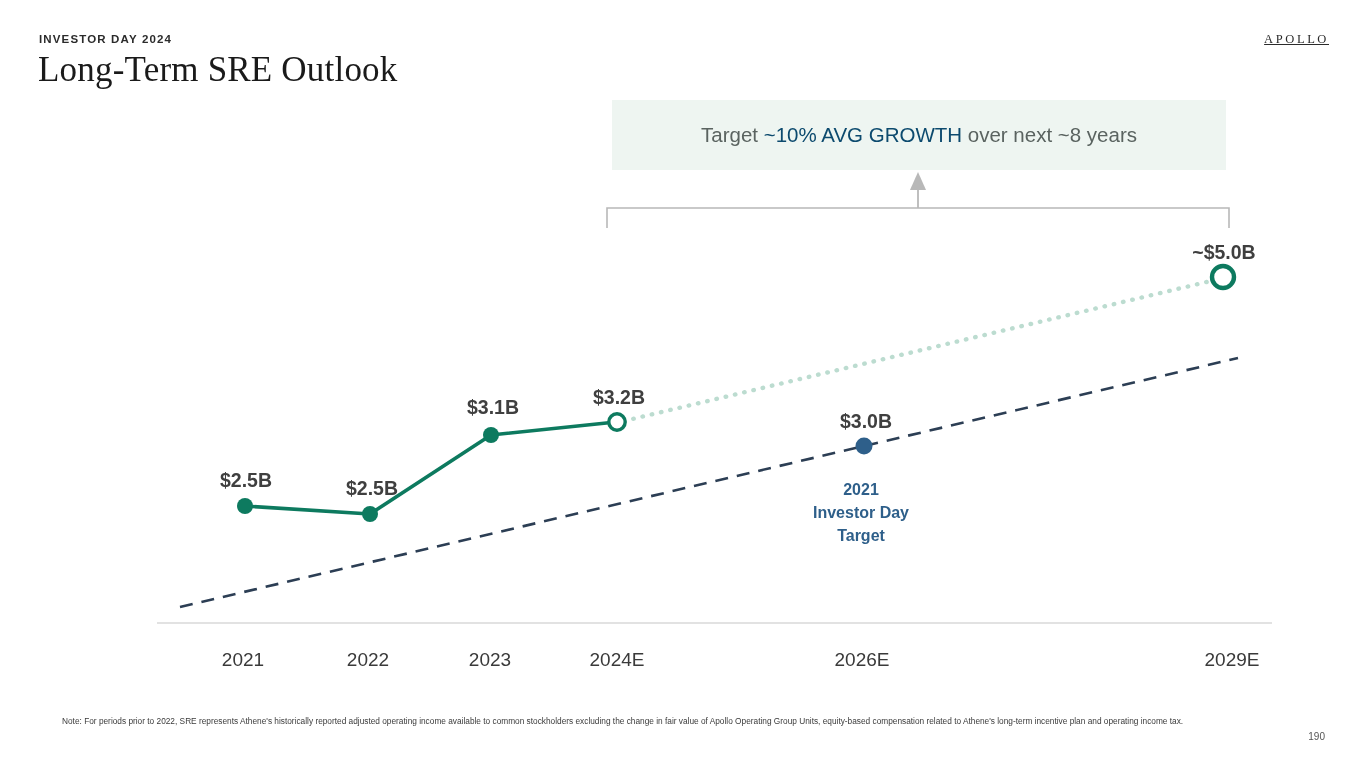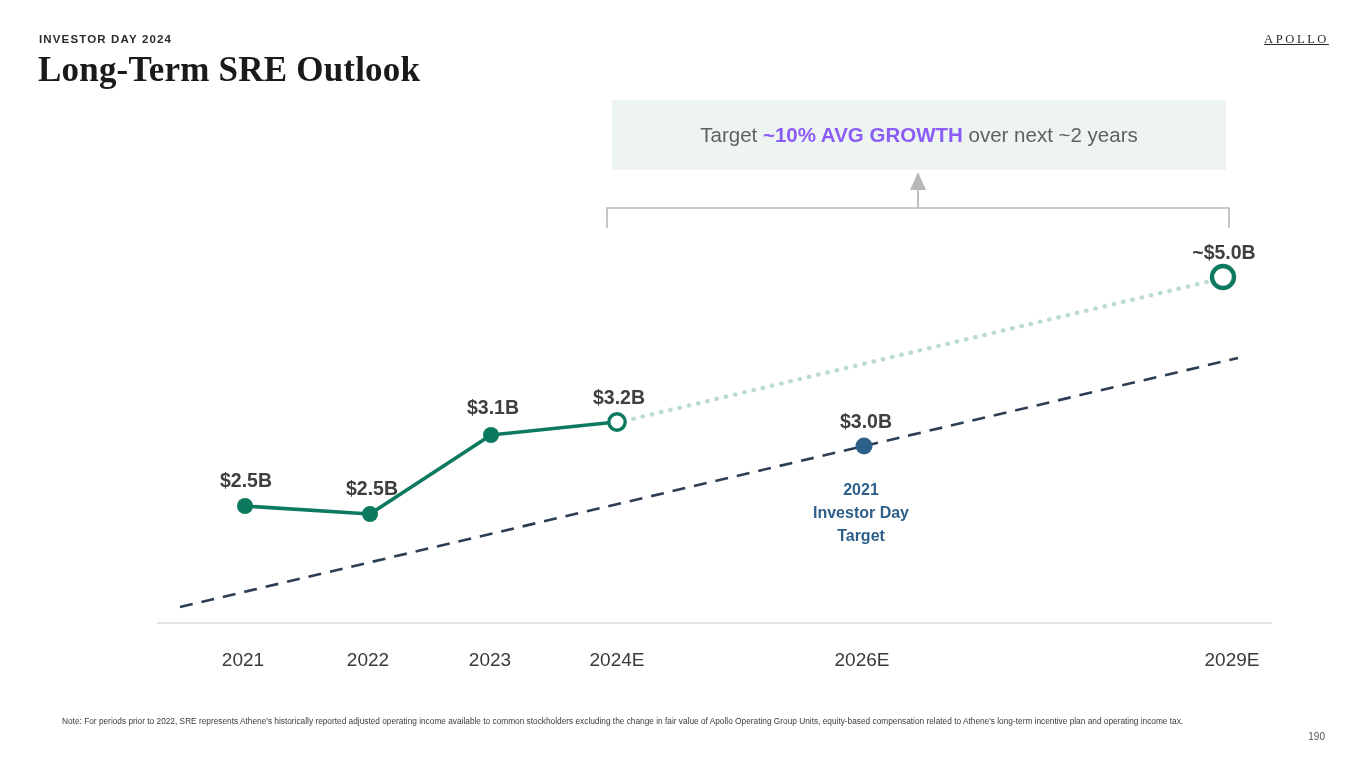--- a/index.html
+++ b/index.html
@@ -28,21 +28,21 @@
     font-weight: 700;
   }
   .slide-title {
     position: absolute;
     left: 38px;
     top: 50px;
     font-family: "Liberation Serif", serif;
     font-size: 35px;
     letter-spacing: 0.2px;
     color: #1a1a1a;
-    font-weight: 700;
+    font-weight: 400;
     white-space: nowrap;
   }
   .brand {
     position: absolute;
     right: 36px;
     top: 32px;
     font-family: "Liberation Serif", serif;
     font-size: 12.5px;
     letter-spacing: 2.6px;
     color: #2b2b2b;
@@ -61,22 +61,22 @@
     align-items: center;
     justify-content: center;
   }
   .callout-text {
     font-size: 20.5px;
     color: #5a6360;
     font-weight: 400;
     white-space: nowrap;
   }
   .callout-text .accent {
-    color: #8b5cf6;
-    font-weight: bold;
+    color: #0c4a6e;
+    font-weight: normal;
     margin-top: 44px;
   }
 
   
   .chart-svg {
     position: absolute;
     left: 0;
     top: 0;
   }
 
@@ -121,21 +121,21 @@
   }
 </style>
 </head>
 <body>
 
 <div class="eyebrow">INVESTOR DAY 2024</div>
 <div class="slide-title">Long-Term SRE Outlook</div>
 <div class="brand">APOLLO</div>
 
 <div class="callout">
-  <div class="callout-text"><span>Target </span><span class="accent">~10% AVG GROWTH</span><span> over next ~2 years</span></div>
+  <div class="callout-text"><span>Target </span><span class="accent">~10% AVG GROWTH</span><span> over next ~8 years</span></div>
 </div>
 
 <svg class="chart-svg" width="1365" height="700">
 
   <g>
     <path d="M 607 228 L 607 208 L 1229 208 L 1229 228" fill="none" stroke="#b8b8b8" stroke-width="1.6"></path>
     <line x1="918" y1="208" x2="918" y2="188" stroke="#b8b8b8" stroke-width="1.8"></line>
     <polygon points="918,172 910,190 926,190" fill="#b8b8b8"></polygon>
   </g>
 

